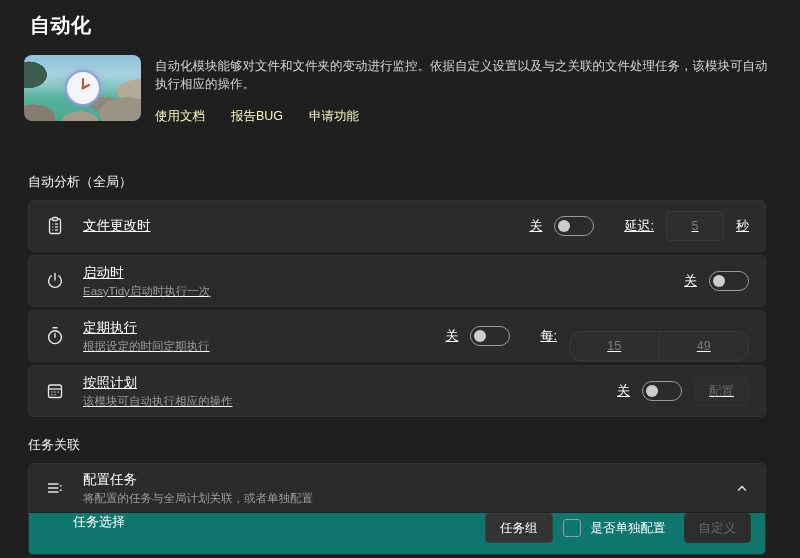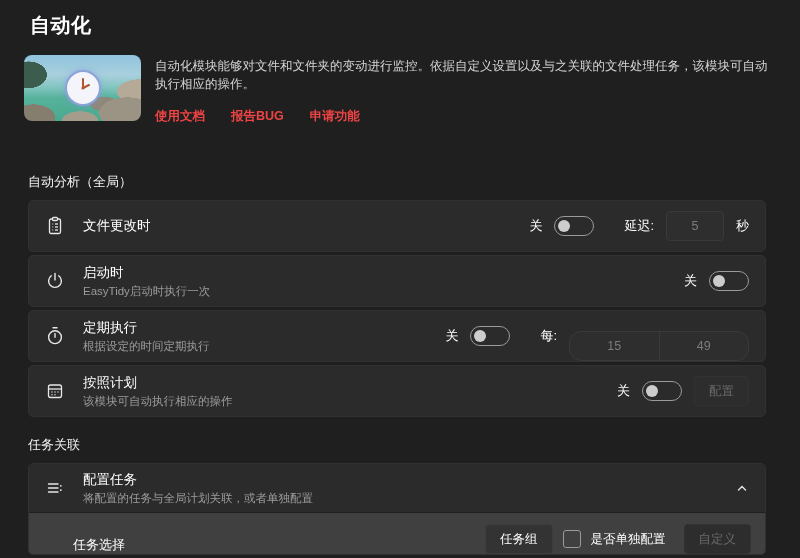--- a/index.html
+++ b/index.html
@@ -33,33 +33,34 @@
   }
   .thumb-clock {
     position:absolute; left:50%; top:50%; transform:translate(-50%,-50%);
     width:36px; height:36px; border-radius:50%;
     background:#f3f5fa; border:2px solid #8ea2da;
     box-shadow:0 0 6px rgba(130,150,220,0.6);
   }
   .hero-text { flex:1; padding-top:2px; }
   .hero-desc { font-size:12.5px; line-height:18px; color:#d4d4d4; }
   .hero-links { display:flex; gap:26px; margin-top:15px; }
-  .hero-link { font-size:12.5px; color:#ef4444; cursor:pointer; text-decoration:none;font-weight:bold; }
+  .hero-link { font-size:12.5px; color:#fef9c3; cursor:pointer; text-decoration:none; }
 
   
   .section-label { font-size:13px; color:#f2f2f2; margin:0 0 9px 28px; }
   .section-1 { margin-top:48px; }
   .section-2 { margin-top:19px; }
 
   .card {
     width:738px; margin:0 auto 3px 28px;
     background:#2b2b2b; border:1px solid #313131; border-radius:5px;
     min-height:52px;
     display:flex; align-items:center;
     padding:0 16px 0 16px;
+    text-decoration:underline;
   }
   .card-icon { width:20px; height:20px; flex:0 0 auto; margin-right:18px; display:flex; align-items:center; justify-content:center; }
   .card-icon svg { display:block; }
   .card-titles { flex:1; min-width:0; }
   .card-title { font-size:13.5px; color:#ffffff; }
   .card-sub { font-size:11.5px; color:#9b9b9b; margin-top:2px; }
   .card-controls { display:flex; align-items:center; gap:12px; flex:0 0 auto; }
 
   .toggle-label { font-size:13px; color:#ffffff; }
   .toggle {
@@ -106,22 +107,22 @@
   .expander {
     width:738px; margin:6px auto 0 28px;
     border:1px solid #313131; border-radius:5px; overflow:hidden;
   }
   .expander-header {
     background:#2b2b2b; min-height:48px;
     display:flex; align-items:center; padding:0 16px;font-family:Liberation Mono, monospace;
   }
   .expander-chevron { margin-left:auto; cursor:pointer; display:flex; align-items:center; }
   .expander-content {
-    background:#404040; border-top:1px solid #1f1f1f;
-    height:42px; display:flex; align-items:flex-end;
+    background:#0f766e; border-top:1px solid #1f1f1f;
+    height:42px; display:flex; align-items:flex-start;
     padding:0 14px 0 44px;
   }
   .row-label { font-size:13px; color:#ffffff; }
   .content-controls { margin-left:auto; display:flex; align-items:center; gap:10px; }
   .checkbox {
     width:18px; height:18px; border:1px solid #9a9a9a; border-radius:3px;
     background:transparent; cursor:pointer; flex:0 0 auto;
   }
   .checkbox-label { font-size:12.5px; color:#ffffff; }
 

